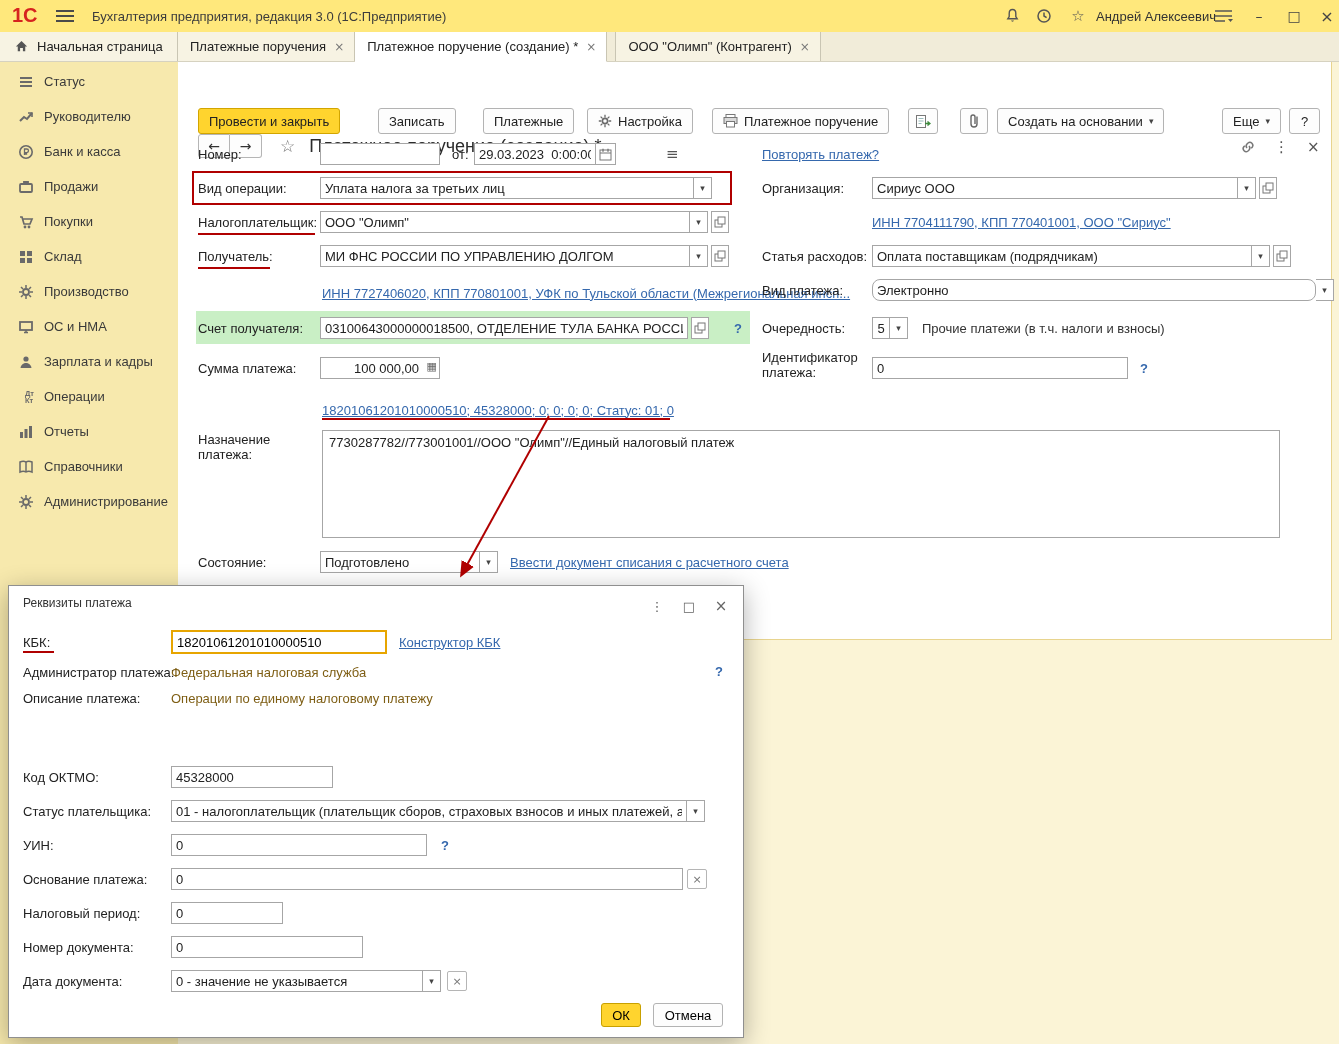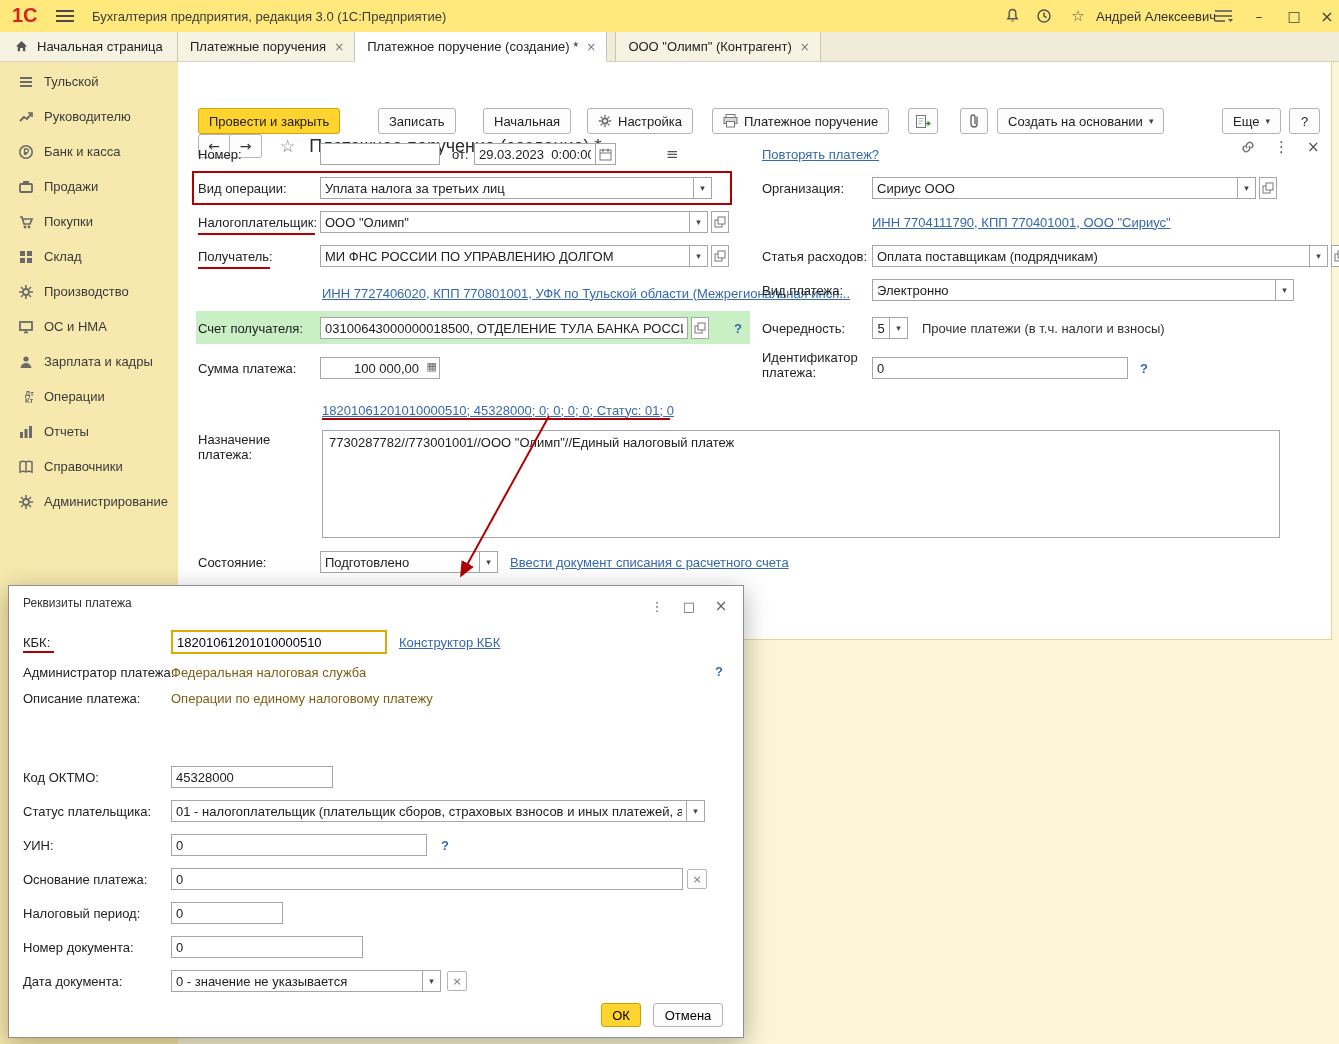--- a/index.html
+++ b/index.html
@@ -146,21 +146,21 @@
     </div>
   </div>
 
   <div id="sidebar">
     <div class="side-item">
       <span class="sicon">
           <svg width="16" height="16">
             <path d="M2 4h12M2 8h12M2 12h12" stroke="#6a6a6a" stroke-width="2"></path>
           </svg>
         </span>
-      <span>Тульской</span>
+      <span>Статус</span>
     </div>
     <div class="side-item">
       <span class="sicon">
           <svg width="16" height="16">
             <path d="M2 12 L6 8 L9 10 L14 4" stroke="#6a6a6a" stroke-width="2" fill="none"></path>
             <path d="M10 4h4v4" stroke="#6a6a6a" stroke-width="1.6" fill="none"></path>
           </svg>
         </span>
       <span>Руководителю</span>
     </div>
@@ -289,21 +289,21 @@
       <span class="glyph" style="color:#555; font-size:15px; cursor:pointer;">×</span>
     </div>
 
     <button class="tbtn yellow" style="left:20px;">
         <span>Провести и закрыть</span>
       </button>
     <button class="tbtn" style="left:200px;">
         <span>Записать</span>
       </button>
     <button class="tbtn" style="left:305px;">
-        <span>Начальная</span>
+        <span>Платежные</span>
       </button>
     <button class="tbtn" style="left:409px;">
       <span>
           <svg width="14" height="14">
             <circle cx="7" cy="7" r="2.6" fill="none" stroke="#6a6a6a" stroke-width="1.6"></circle>
             <path d="M7 .8v2.6M7 10.6v2.6M.8 7h2.6M10.6 7h2.6M2.6 2.6l1.8 1.8M9.6 9.6l1.8 1.8M11.4 2.6L9.6 4.4M4.4 9.6l-1.8 1.8" stroke="#6a6a6a" stroke-width="1.3"></path>
           </svg>
         </span>
       <span>Настройка</span>
     </button>
@@ -448,33 +448,33 @@
           </svg>
         </span>
     </div>
 
     <div class="fl" style="left:694px; top:149px;">
       <span class="lnk">ИНН 7704111790, КПП 770401001, ООО "Сириус"</span>
     </div>
 
     <div class="fl" style="left:584px; top:183px;">
       <span class="lbr">Статья расходов:</span>
-      <input class="inp" style="width: 438px;" readonly="" value="Оплата поставщикам (подрядчикам)">
+      <input class="inp" style="width: 380px;" readonly="" value="Оплата поставщикам (подрядчикам)">
       <span class="cbtn glyph">▾</span>
       <span class="obtn">
           <svg width="12" height="12">
             <rect x="1" y="4" width="7" height="7" fill="#fff" stroke="#777"></rect>
             <rect x="4" y="1" width="7" height="7" fill="#fff" stroke="#777"></rect>
           </svg>
         </span>
     </div>
 
     <div class="fl" style="left:584px; top:217px;">
       <span class="lbr">Вид платежа:</span>
-      <input class="inp" style="width: 404px;" readonly="" value="Электронно">
+      <input class="inp" style="width: 444px; border-radius: 8px;" readonly="" value="Электронно">
       <span class="cbtn glyph">▾</span>
     </div>
 
     <div class="fl" style="left:584px; top:255px;">
       <span class="lbr">Очередность:</span>
       <input class="inp" style="width: 18px; padding: 0px 2px; text-align: center;" readonly="" value="5">
       <span class="cbtn glyph">▾</span>
       <span class="note" style="margin-left:14px; white-space:nowrap;">Прочие платежи (в т.ч. налоги и взносы)</span>
     </div>
 

